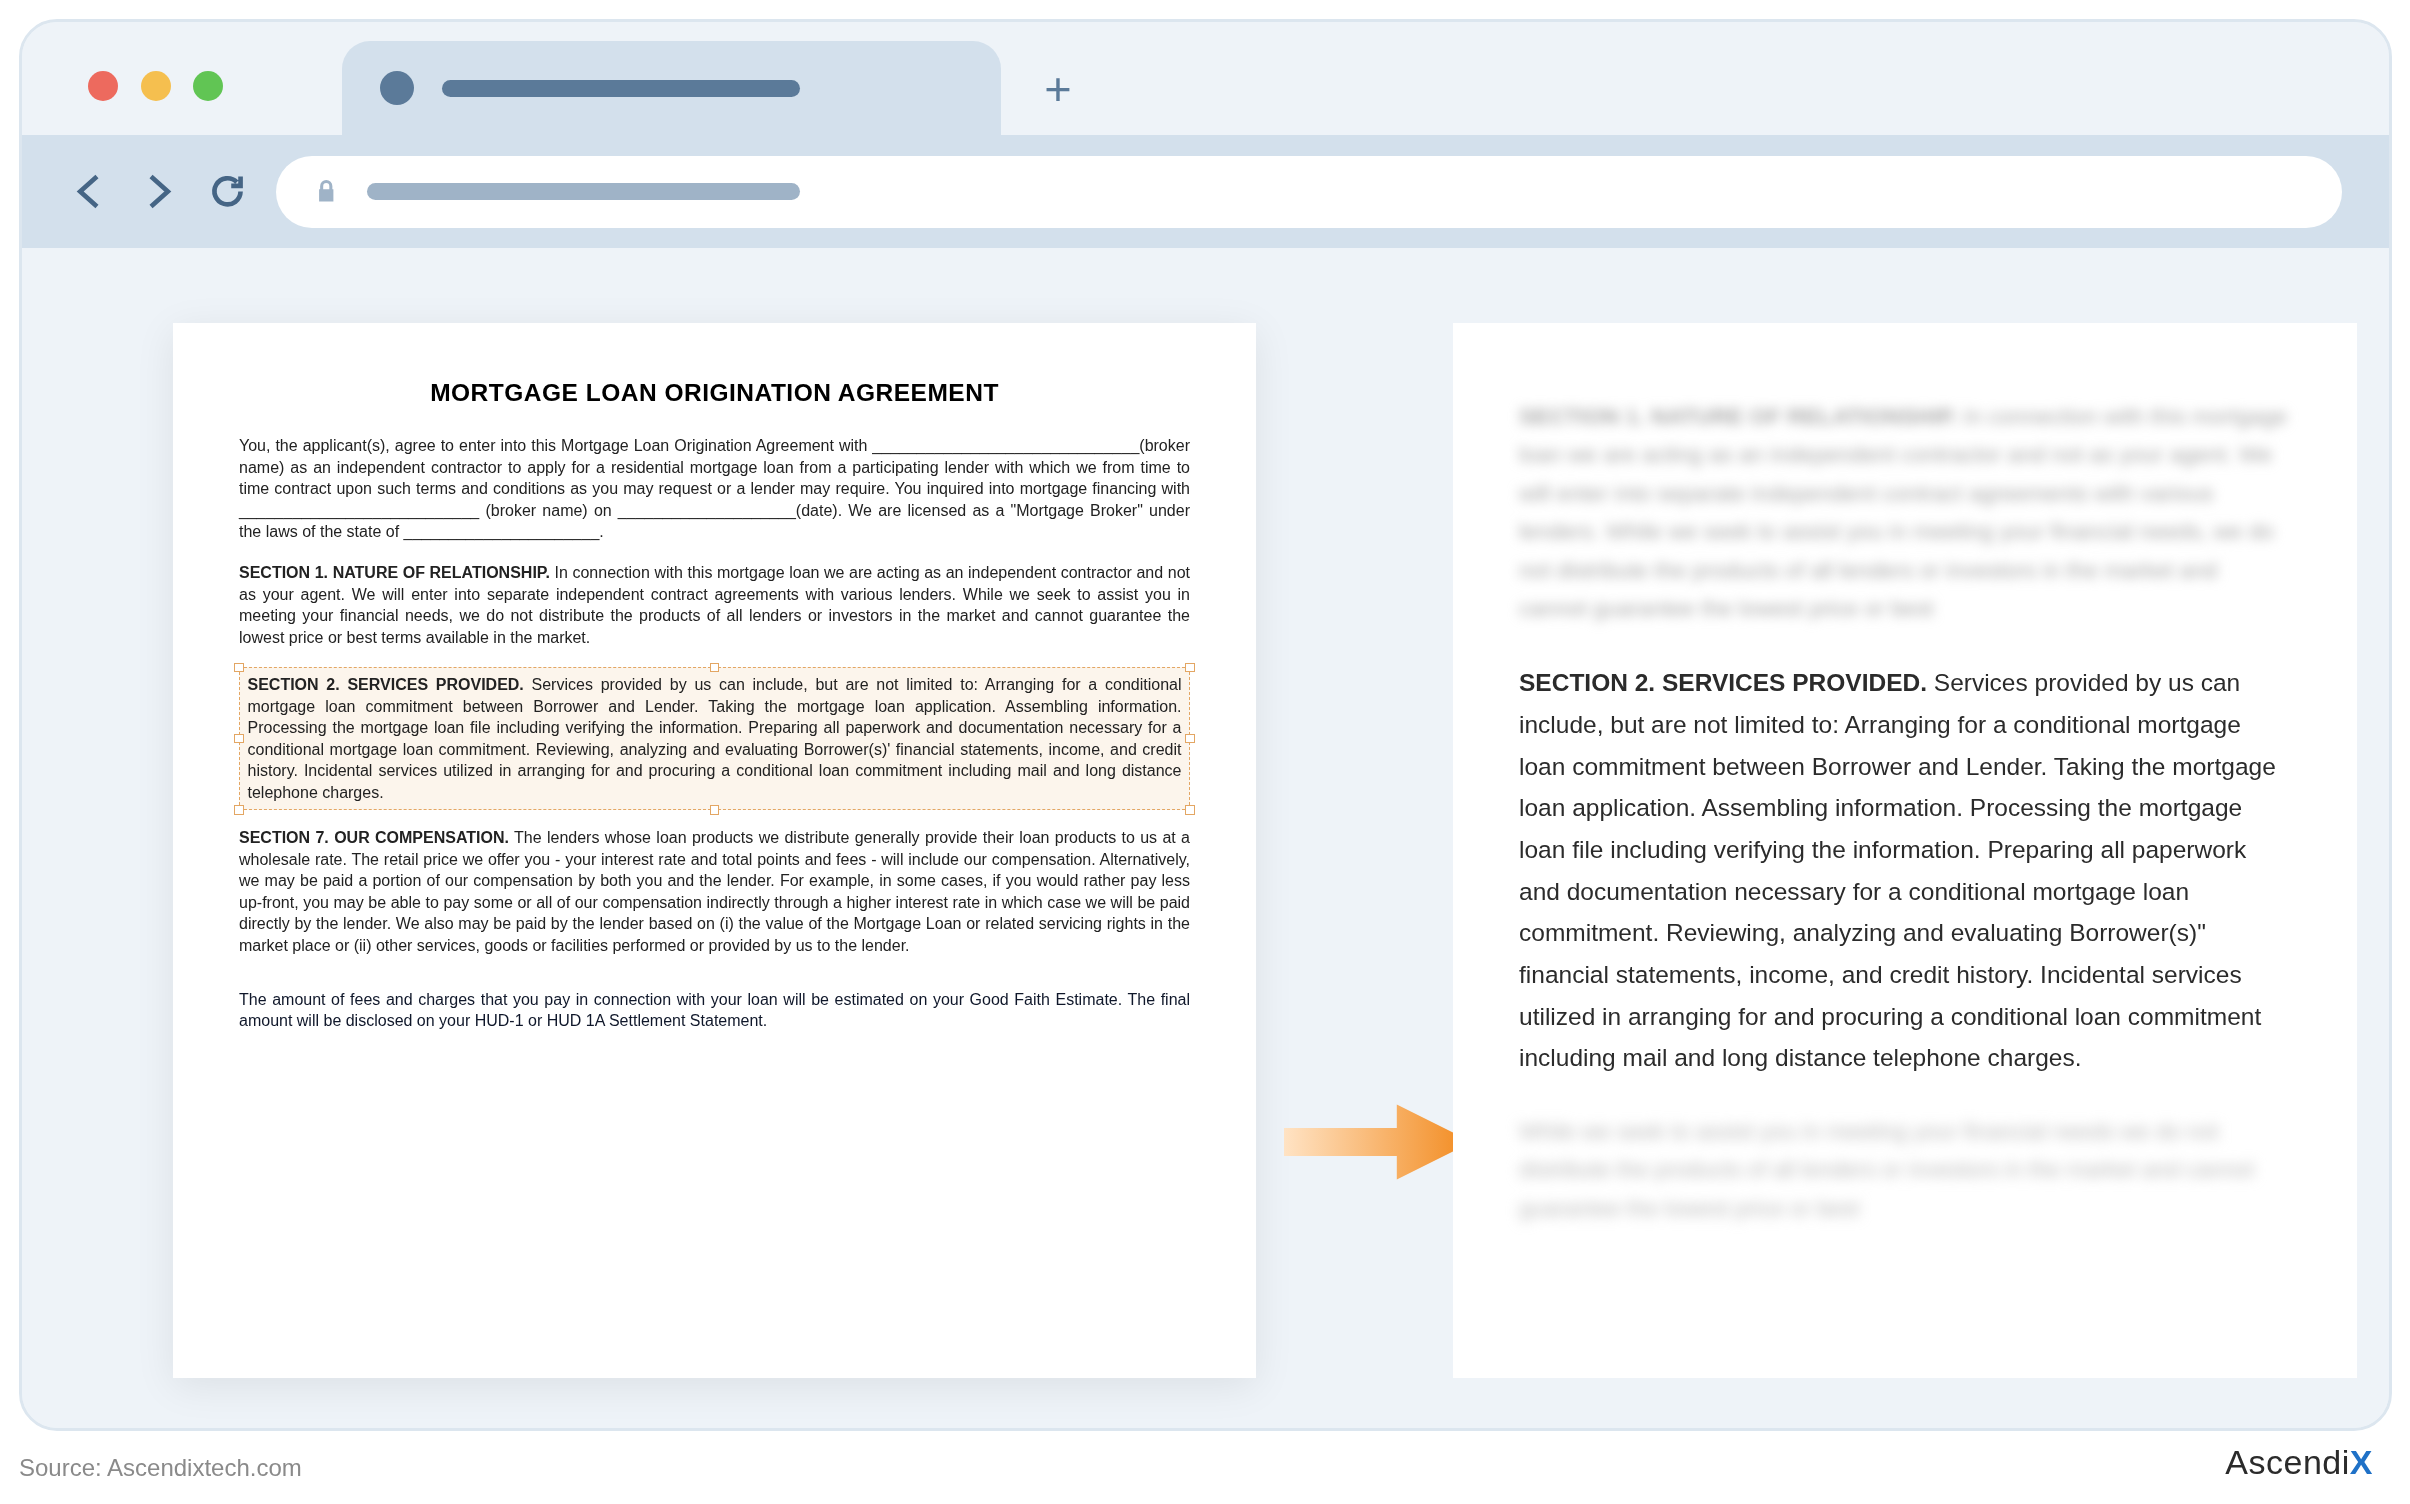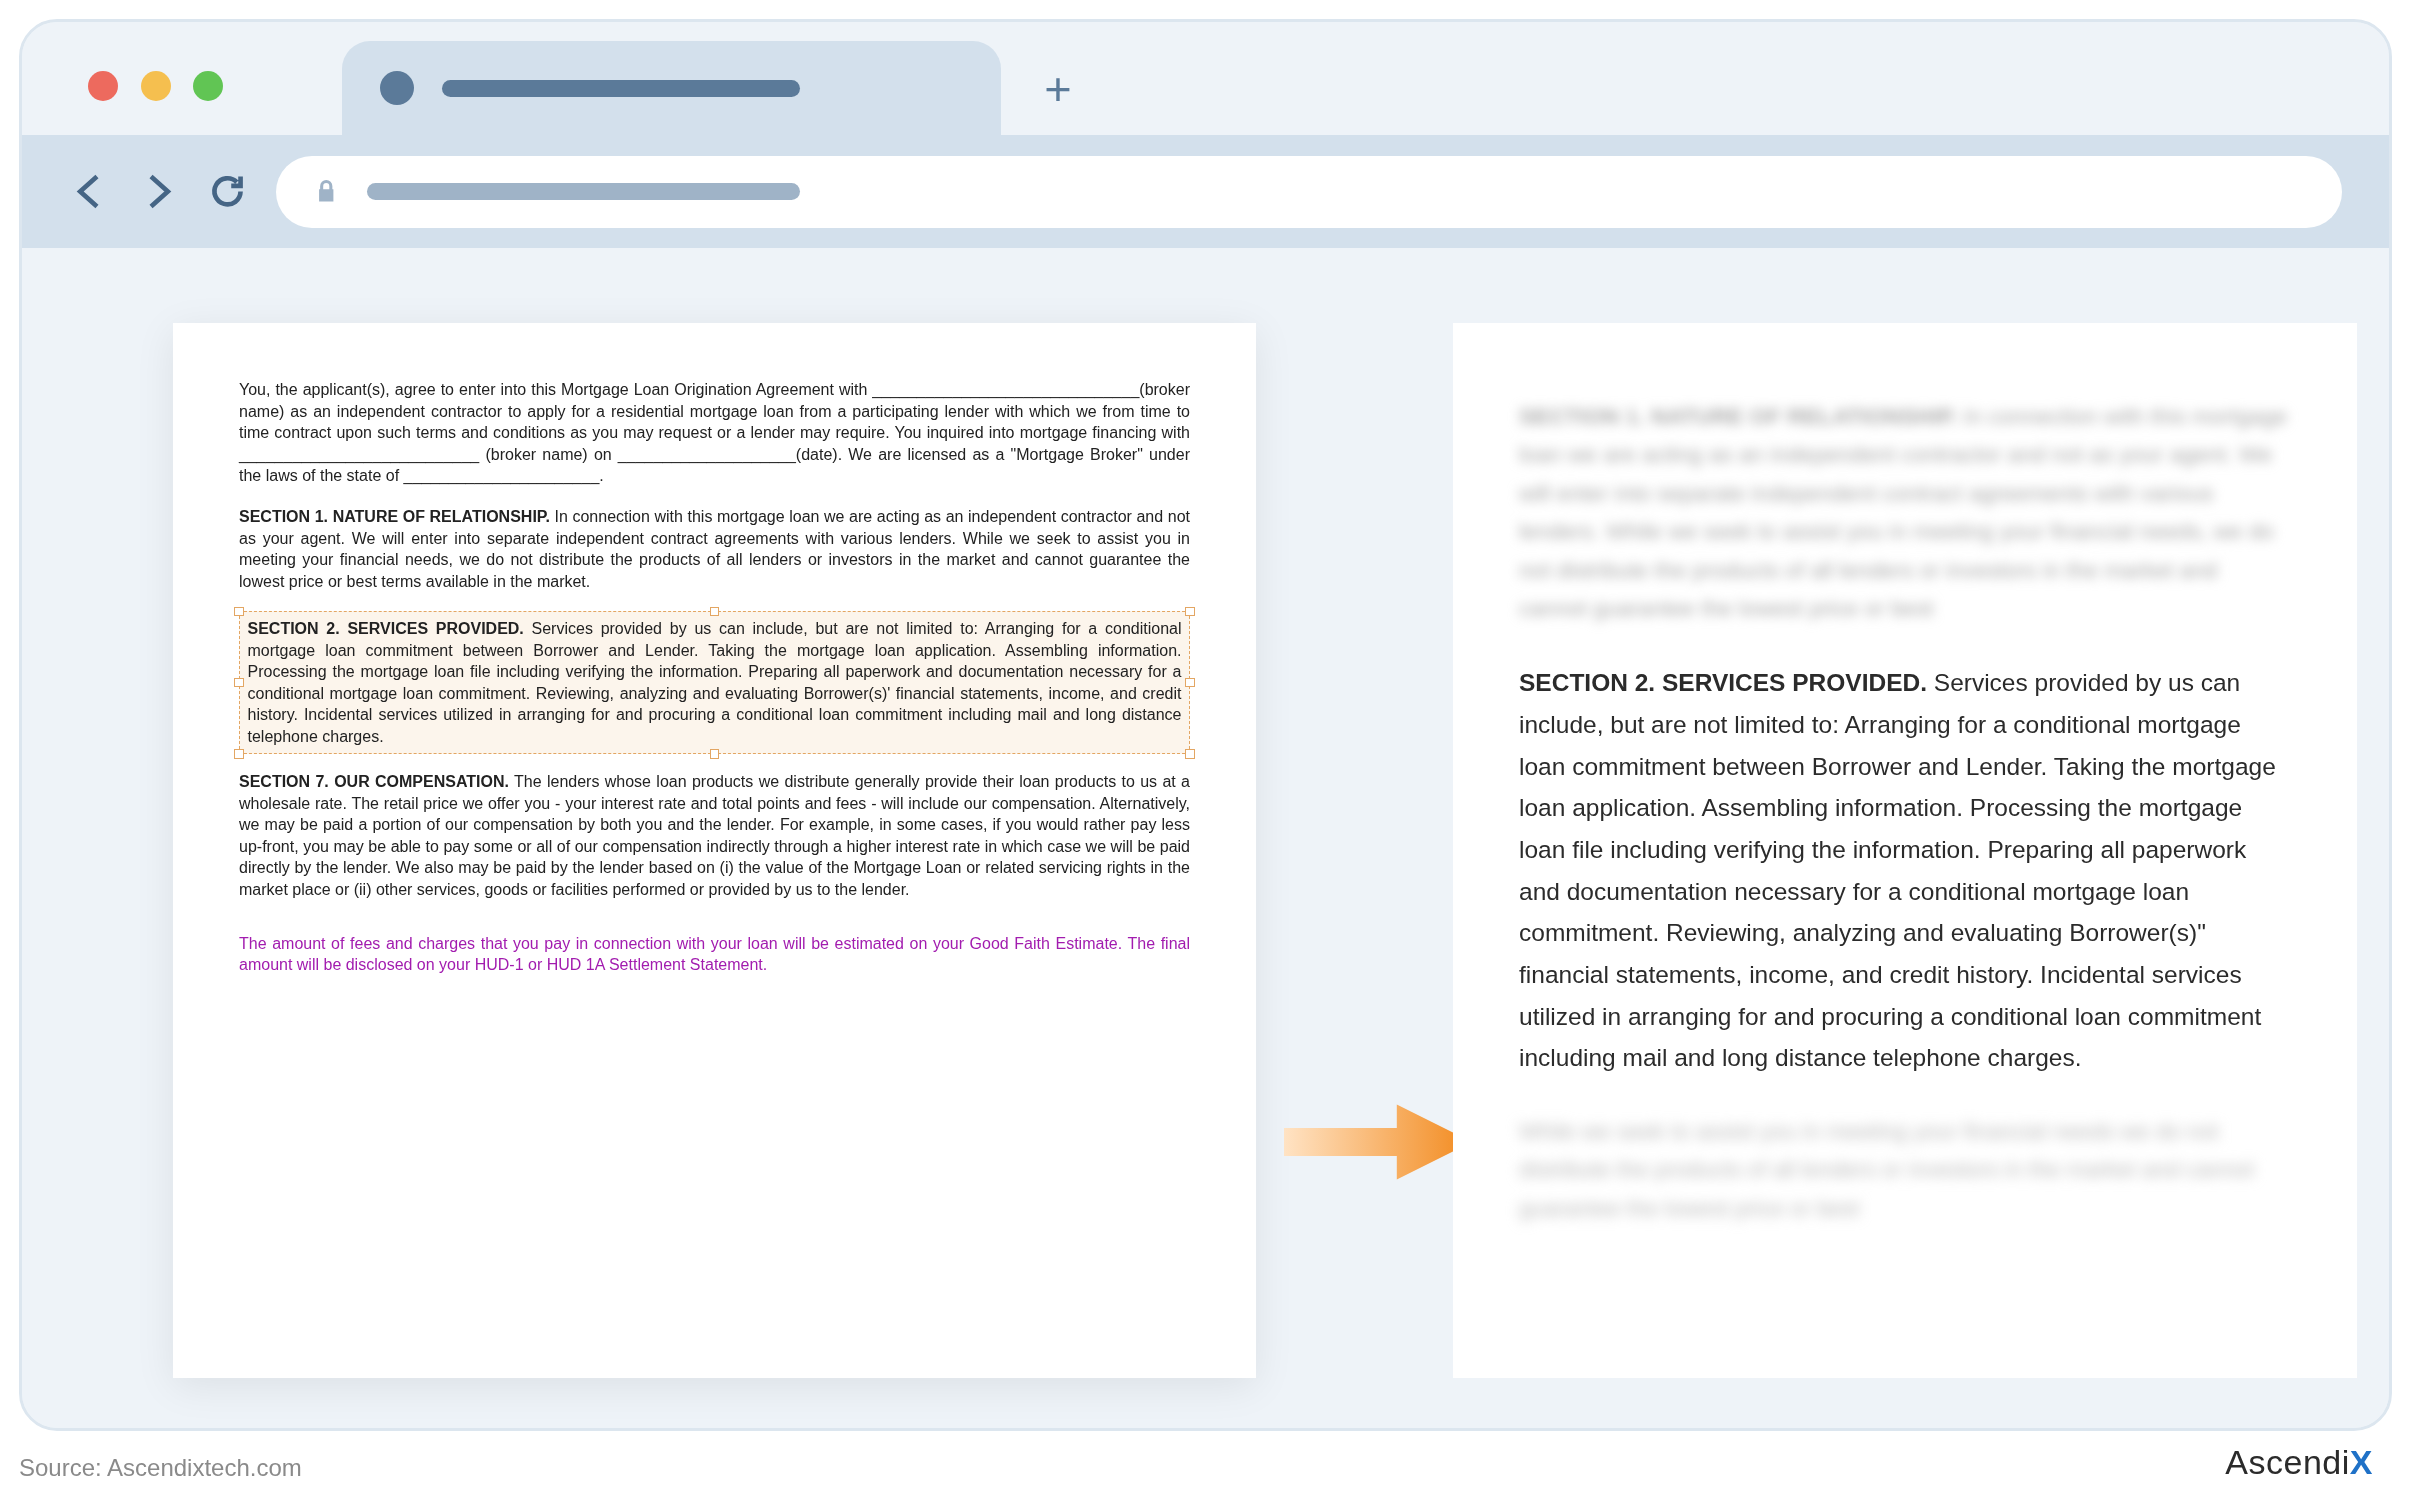--- a/index.html
+++ b/index.html
@@ -129,21 +129,21 @@
   }
   .handle {
     position:absolute; width:9.4px; height:9.4px; background:#fff; border:1.9px solid #e3a663;
   }
   .h-tl { top:-5.6px; left:-5.6px; } .h-tr { top:-5.6px; right:-5.6px; }
   .h-bl { bottom:-5.6px; left:-5.6px; } .h-br { bottom:-5.6px; right:-5.6px; }
   .h-tm { top:-5.6px; left:50%; margin-left:-4.7px; }
   .h-bm { bottom:-5.6px; left:50%; margin-left:-4.7px; }
   .h-ml { top:50%; left:-5.6px; margin-top:-4.7px; }
   .h-mr { top:50%; right:-5.6px; margin-top:-4.7px; }
-  .faded { color:#a21caf;margin-top:32px; }
+  .faded { color:#0f172a;margin-top:32px; }
   .extract-panel {
     position:absolute;
     left: 1431px;
     top: 75px;
     width: 904px;
     height: 1055px;
     background:#fff;
     padding: 75px 66px 56px 66px;
   }
   .blurred-block {
@@ -233,20 +233,21 @@
             <path d="M6 10V7a6 6 0 0 1 12 0v3h1v12H5V10h1zm3 0h6V7a3 3 0 0 0-6 0v3z"></path>
           </svg>
       </div>
       <div class="url-content-bar"></div>
     </div>
   </div>
 
   <div class="content-area">
 
     <div class="document-panel">
+      <div class="doc-title">MORTGAGE LOAN ORIGINATION AGREEMENT</div>
       <div class="doc-para">You, the applicant(s), agree to enter into this Mortgage Loan Origination Agreement with ______________________________(broker name) as an independent contractor to apply for a residential mortgage loan from a participating lender with which we from time to time contract upon such terms and conditions as you may request or a lender may require.  You inquired into mortgage financing with ___________________________ (broker name) on ____________________(date).  We are licensed as a "Mortgage Broker" under the laws of the state of ______________________.</div>
       <div class="doc-para">
         <span class="doc-sec-head">SECTION 1. NATURE OF RELATIONSHIP.</span>
         <span>In connection with this mortgage loan we are acting as an independent contractor and not as your agent.  We will enter into separate independent contract agreements with various lenders.  While we seek to assist you in meeting your financial needs, we do not distribute the products of all lenders or investors in the market and cannot guarantee the lowest price or best terms available in the market.</span>
       </div>
       <div class="highlight-box">
         <div class="handle h-tl"></div>
         <div class="handle h-tm"></div>
         <div class="handle h-tr"></div>
         <div class="handle h-ml"></div>

